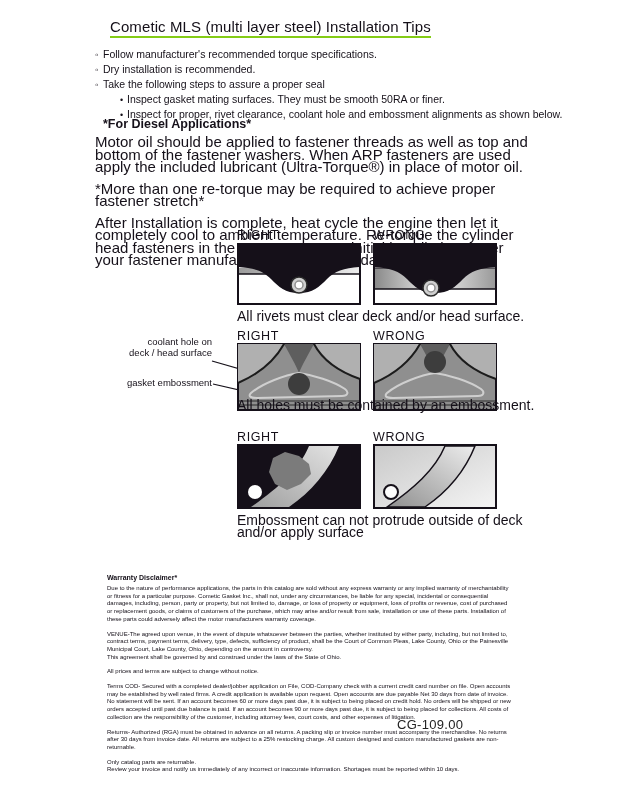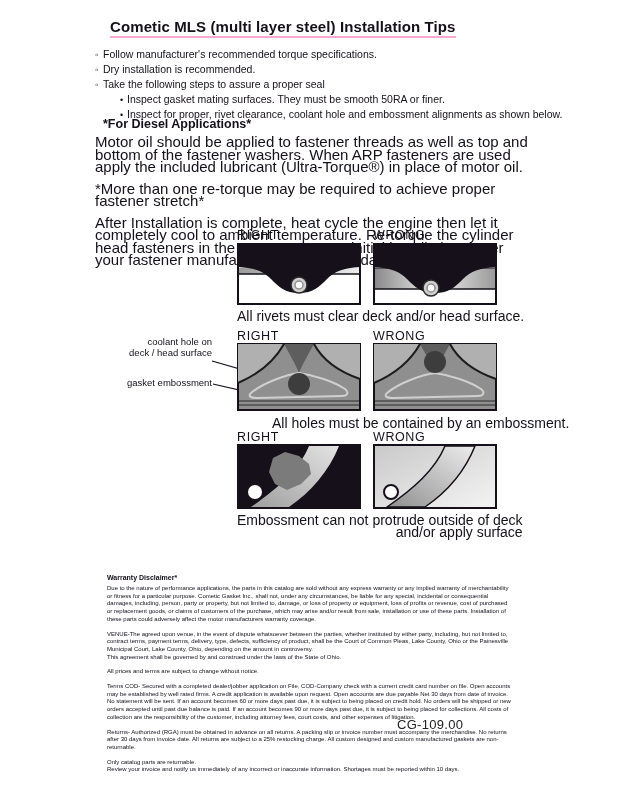--- a/index.html
+++ b/index.html
@@ -1,22 +1,22 @@
 <!DOCTYPE html>
 <html><head>
 <meta charset="utf-8">
 <style>
   html,body{margin:0;padding:0;background:#ffffff;}
   body{width:618px;height:800px;font-family:"Liberation Sans",sans-serif;color:#151019;}
   .page{position:relative;width:618px;height:800px;background:#ffffff;overflow:hidden;}
 
   
   .tips-block{position:absolute;top:18px;left:95px;width:440px;}
-  .page-title{display:inline-block;margin-left:15px;font-size:15px;font-weight:bold;
-    border-bottom:2px solid #f9a8d4;padding-bottom:1px;letter-spacing:0.1px;}
+  .page-title{display:inline-block;margin-left:15px;font-size:15px;font-weight:normal;
+    border-bottom:2px solid #84cc16;padding-bottom:1px;letter-spacing:0.1px;}
   .tips-list{margin-top:9px;font-size:10.5px;line-height:14px;white-space:nowrap;}
   .tip-row{display:flex;align-items:baseline;}
   .tip-row .marker{width:8px;flex:none;font-size:10px;}
   .sub{margin-left:25px;}
   .sub .marker{width:7px;font-size:9px;}
 
   
   .diesel-block{position:absolute;top:117px;left:95px;width:436px;}
   .diesel-heading{font-size:12.5px;font-weight:bold;margin:0 0 5px 8px;}
   .diesel-para{font-size:15px;line-height:12.5px;margin:0 0 9px 0;}
@@ -152,21 +152,21 @@
       <path d="M47,1 H77 C71,12 65,22 62,30 C59,22 53,12 47,1 Z" fill="#5e5e5e"></path>
       <path d="M47,1 C38,17 22,31 1,40" fill="none" stroke="#1c1c1c" stroke-width="2"></path>
       <path d="M77,1 C85,16 100,28 123,36" fill="none" stroke="#1c1c1c" stroke-width="2"></path>
       <line x1="2" y1="58" x2="122" y2="58" stroke="#2b2b2b" stroke-width="1"></line>
       <line x1="2" y1="62" x2="122" y2="62" stroke="#2b2b2b" stroke-width="1"></line>
       <path d="M14,50 C26,40 48,32 62,30 C76,32 96,38 108,46 C112,49 111,53 105,53 L20,55 C13,55 11,53 14,50 Z" fill="none" stroke="#cfcfcf" stroke-width="2" stroke-linejoin="round"></path>
       <circle cx="62" cy="19" r="11" fill="#3d3d3d"></circle>
     </svg>
   </div>
 
-  <div class="fig-caption" style="top:417px;margin-left:35px;">All holes must be contained by an embossment.</div>
+  <div class="fig-caption" style="top:399px;">All holes must be contained by an embossment.</div>
 
   <div class="fig-label" style="top:430px;left:237px;">RIGHT</div>
   <div class="fig-label" style="top:430px;left:373px;">WRONG</div>
 
   <div class="fig-box" style="top:444px;left:237px;">
     <svg width="124" height="65" viewBox="0 0 124 65">
       <defs>
         <linearGradient id="b3r" x1="1" y1="0" x2="0" y2="1">
           <stop offset="0" stop-color="#e3e3e3"></stop>
             <stop offset="1" stop-color="#9f9f9f"></stop>
@@ -190,21 +190,21 @@
           <stop offset="0" stop-color="#ededed"></stop>
             <stop offset="1" stop-color="#8f8f8f"></stop>
         </linearGradient>
       </defs>
       <rect x="1" y="1" width="122" height="63" fill="url(#bg3w)" stroke="#151019" stroke-width="2"></rect>
       <path d="M72,2 H102 C92,27 74,48 52,63 H14 C40,45 62,26 72,2 Z" fill="url(#b3w)" stroke="#151019" stroke-width="1.5"></path>
       <circle cx="18" cy="48" r="7" fill="#fcfcfc" stroke="#151019" stroke-width="2"></circle>
     </svg>
   </div>
 
-  <div class="fig-caption" style="top:514px;text-align:right;">
+  <div class="fig-caption" style="top:514px;">
     <span>Embossment can not protrude outside of deck</span><br>
     <span>and/or apply surface</span>
   </div>
 
   <div class="disclaimer">
     <p class="disclaimer-heading">Warranty Disclaimer*</p>
     <p class="fine">Due to the nature of performance applications, the parts in this catalog are sold without any express warranty or any implied warranty of merchantability or fitness for a particular purpose.  Cometic Gasket Inc., shall not, under any circumstances, be liable for any special, incidental or consequential damages, including, person, party or property, but not limited to, damage, or loss of property or equipment, loss of profits or revenue, cost of purchased or replacement goods, or claims of customers of the purchase, which may arise and/or result from sale, installation or use of these parts.  Installation of these parts could adversely affect the motor manufacturers warranty coverage.</p>
     <p class="fine">
       <span>VENUE-The agreed upon venue, in the event of dispute whatsoever between the parties, whether instituted by either party, including, but not limited to, contract terms, payment terms, delivery, type, defects, sufficiency of product, shall be the Court of Common Pleas, Lake County, Ohio or the Painesville Municipal Court, Lake County, Ohio, depending on the amount in controversy.</span><br>
       <span>This agreement shall be governed by and construed under the laws of the State of Ohio.</span>

